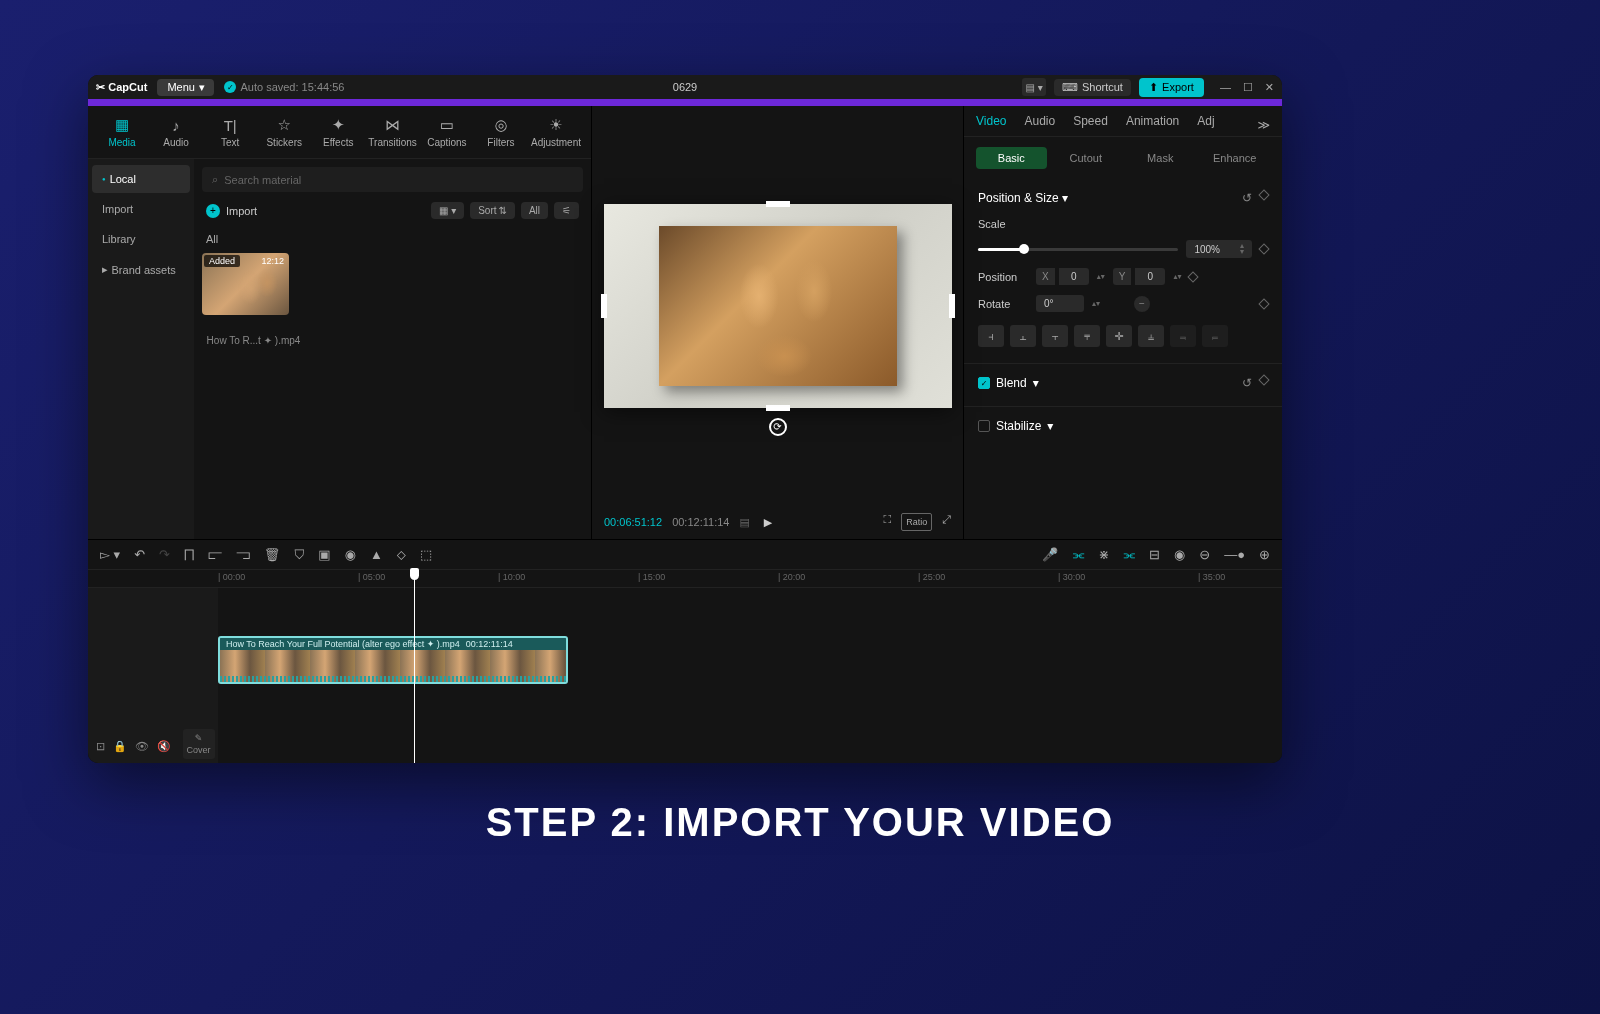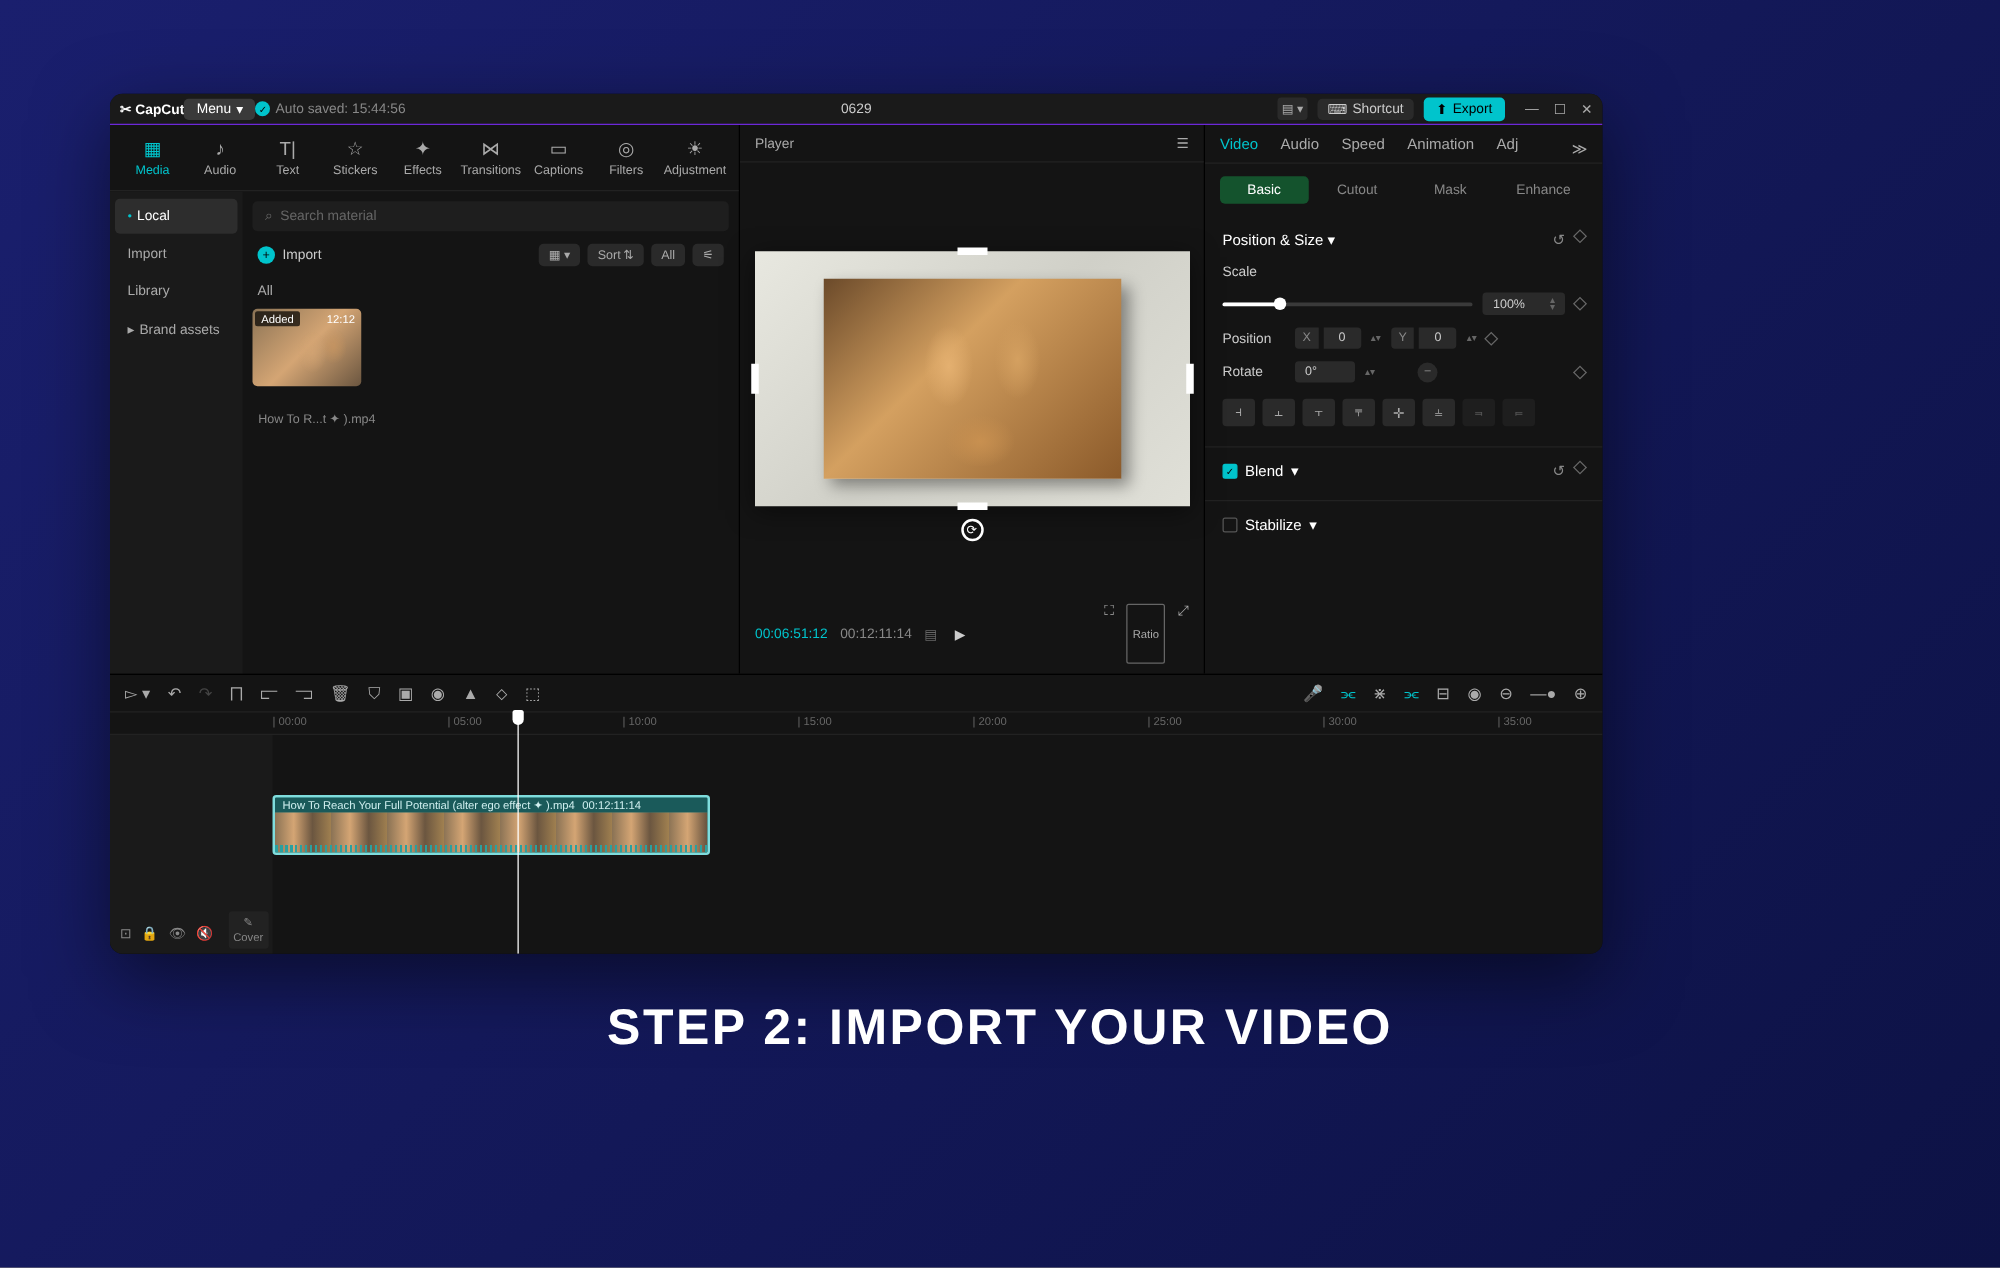--- a/index.html
+++ b/index.html
@@ -1,18 +1,18 @@
 <!DOCTYPE html>
 <html><head>
 <meta charset="utf-8">
 <style>
 * { box-sizing: border-box; margin: 0; padding: 0; font-family: -apple-system, BlinkMacSystemFont, "Segoe UI", Arial, sans-serif; }
 body { background: linear-gradient(135deg, #1a1f6e 0%, #0d1245 100%); width: 1600px; height: 1014px; overflow: hidden; }
 .app-window { position: absolute; left: 88px; top: 75px; width: 1194px; height: 688px; background: #0f0f0f; border-radius: 10px; box-shadow: 0 20px 60px rgba(0,0,0,0.5); overflow: hidden; display: flex; flex-direction: column; }
-.titlebar { height: 24px; background: #1a1a1a; display: flex; align-items: center; padding: 12px 8px; gap: 0; font-size: 11px; color: #ccc; border-bottom: 1px solid #6d28d9; }
+.titlebar { height: 24px; background: #1a1a1a; display: flex; align-items: center; padding: 12px 8px; gap: 10px; font-size: 11px; color: #ccc; border-bottom: 7px solid #6d28d9; }
 .titlebar .logo { color: #fff; font-weight: bold; font-size: 11px; }
 .titlebar .menu-btn { background: #3a3a3a; color: #fff; padding: 2px 10px; border-radius: 4px; display: flex; align-items: center; gap: 4px; }
 .titlebar .autosave { color: #888; display: flex; align-items: center; gap: 4px; }
 .titlebar .check-icon { width: 12px; height: 12px; background: #00c4cc; border-radius: 50%; display: flex; align-items: center; justify-content: center; color: #000; font-size: 8px; }
 .titlebar .project-name { position: absolute; left: 50%; transform: translateX(-50%); color: #ccc; font-weight: 400; }
 .titlebar .right-controls { margin-left: auto; display: flex; gap: 8px; align-items: center; }
 .titlebar .icon-btn { width: 24px; height: 18px; background: #2a2a2a; border-radius: 3px; display: flex; align-items: center; justify-content: center; color: #aaa; font-size: 10px; }
 .titlebar .shortcut-btn { background: #2a2a2a; color: #ccc; padding: 2px 8px; border-radius: 4px; display: flex; align-items: center; gap: 4px; }
 .titlebar .export-btn { background: #00c4cc; color: #000; padding: 3px 10px; border-radius: 4px; display: flex; align-items: center; gap: 4px; font-weight: 500; }
 .titlebar .window-controls { display: flex; gap: 12px; color: #aaa; margin-left: 8px; }
@@ -50,21 +50,21 @@
 .handle.right { right: -3px; top: 50%; transform: translateY(-50%); }
 .handle.top, .handle.bottom { width: 24px; height: 6px; left: 50%; transform: translateX(-50%); }
 .handle.top { top: -3px; }
 .handle.bottom { bottom: -3px; }
 .rotate-handle { position: absolute; bottom: -28px; left: 50%; transform: translateX(-50%); width: 18px; height: 18px; border: 2px solid #fff; border-radius: 50%; display: flex; align-items: center; justify-content: center; color: #fff; font-size: 10px; }
 .preview-controls { padding: 8px 12px; display: flex; align-items: center; gap: 10px; font-size: 11px; }
 .timecode-current { color: #00c4cc; }
 .timecode-total { color: #888; }
 .preview-controls .play-icon { color: #ccc; margin-left: 4px; }
 .preview-controls .right-icons { margin-left: auto; display: flex; gap: 10px; color: #aaa; }
-.ratio-badge { border: 1px solid #666; padding: 18px 4px; font-size: 9px; border-radius: 2px; }
+.ratio-badge { border: 1px solid #666; padding: 3px 4px; font-size: 9px; border-radius: 2px; }
 .props-panel { flex: 1; background: #141414; display: flex; flex-direction: column; }
 .props-tabs { display: flex; padding: 8px 12px 0 12px; gap: 18px; font-size: 12px; border-bottom: 1px solid #222; align-items: center; }
 .props-tab { padding-bottom: 8px; color: #aaa; cursor: pointer; }
 .props-tab.active { color: #00c4cc; font-weight: 500; }
 .props-tabs .more { margin-left: auto; color: #aaa; }
 .sub-tabs { display: flex; padding: 10px 12px; gap: 4px; }
 .sub-tab { flex: 1; text-align: center; padding: 5px; color: #888; font-size: 11px; border-radius: 4px; }
 .sub-tab.active { background: #14532d; color: #fff; }
 .props-section { padding: 8px 14px; }
 .props-row { display: flex; align-items: center; padding: 5px 0; gap: 8px; font-size: 11px; color: #ccc; }
@@ -217,24 +217,20 @@
                 <span class="duration">12:12</span>
               </div>
               <div class="media-label">How To R...t ✦ ).mp4</div>
             </div>
           </div>
         </div>
       </div>
     </div>
 
     <div class="preview-panel">
-      <div class="preview-header">
-        <span>Player</span>
-        <span>☰</span>
-      </div>
       <div class="preview-canvas">
         <div class="video-frame">
           <div class="handle left"></div>
           <div class="handle right"></div>
           <div class="handle top"></div>
           <div class="handle bottom"></div>
           <div class="video-inner">
               <div class="statue-sil"></div>
             </div>
           <div class="rotate-handle">⟳</div>

